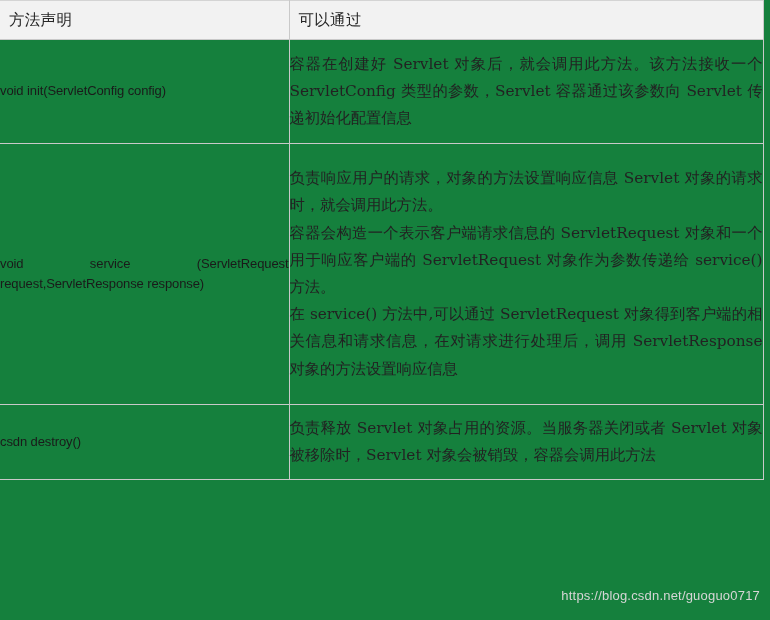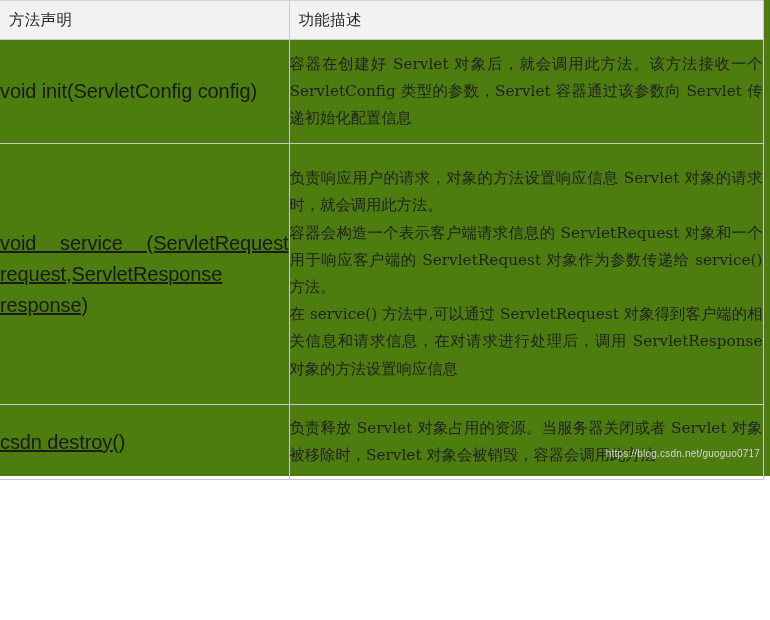--- a/index.html
+++ b/index.html
@@ -12,22 +12,22 @@
     height: 620px;
     overflow: hidden;
     font-family: "Liberation Sans", "DejaVu Sans", sans-serif;
     color: #1a1a1a;
     -webkit-font-smoothing: antialiased;
   }
 
   #doc {
     position: relative;
     width: 770px;
-    height: 476px;
-    background: #4d7c0f;
+    height: 620px;
+    background: #15803d;
   }
 
   table.spec-table {
     border-collapse: collapse;
     table-layout: fixed;
     width: 763px;
     margin: 0;
     border-top: 1px solid #d4d4d4;
     border-right: 1px solid #c9c9c9;
   }
@@ -62,21 +62,21 @@
     line-height: 1.2;
     color: #262626;
     letter-spacing: 0.3px;
   }
 
   
   .cell-method {
     padding: 0 9px;
   }
   .method-text {
-    font-size: 20px;
+    font-size: 13px;
     line-height: 1.55;
     color: #1a1a1a;
     font-family: "Liberation Sans", "DejaVu Sans", sans-serif;
     letter-spacing: -0.1px;
     word-spacing: 0px;
   }
   .method-text.justified {
     text-align: justify;
     text-align-last: justify;
   }
@@ -105,29 +105,28 @@
   tr.row-service td { height: 260px; }
   tr.row-destroy td { height: 74px;  }
 
   tr.row-service .cell-desc,
   tr.row-destroy .cell-desc {
     vertical-align: middle;
   }
   tr.row-service .cell-method,
   tr.row-destroy .cell-method {
     vertical-align: middle;
-    text-decoration: underline;
   }
 
   
   .watermark {
     position: absolute;
     right: 10px;
     bottom: 17px;
-    font-size: 10px;
+    font-size: 13px;
     font-family: "Liberation Sans", "DejaVu Sans", sans-serif;
     color: #d6d6d6;
     letter-spacing: 0.2px;
     white-space: nowrap;
     pointer-events: none;
     user-select: none;
   }
 </style>
 </head>
 <body>
@@ -139,21 +138,21 @@
       <col class="col-method">
       <col class="col-desc">
     </colgroup>
 
     <thead>
       <tr class="header-row">
         <th class="th-method">
           <span class="hdr-text">方法声明</span>
         </th>
         <th class="th-desc">
-          <span class="hdr-text">功能描述</span>
+          <span class="hdr-text">可以通过</span>
         </th>
       </tr>
     </thead>
 
     <tbody>
 
       <tr class="row-init">
         <td class="cell-method">
           <div class="method-text">void init(ServletConfig config)</div>
         </td>

